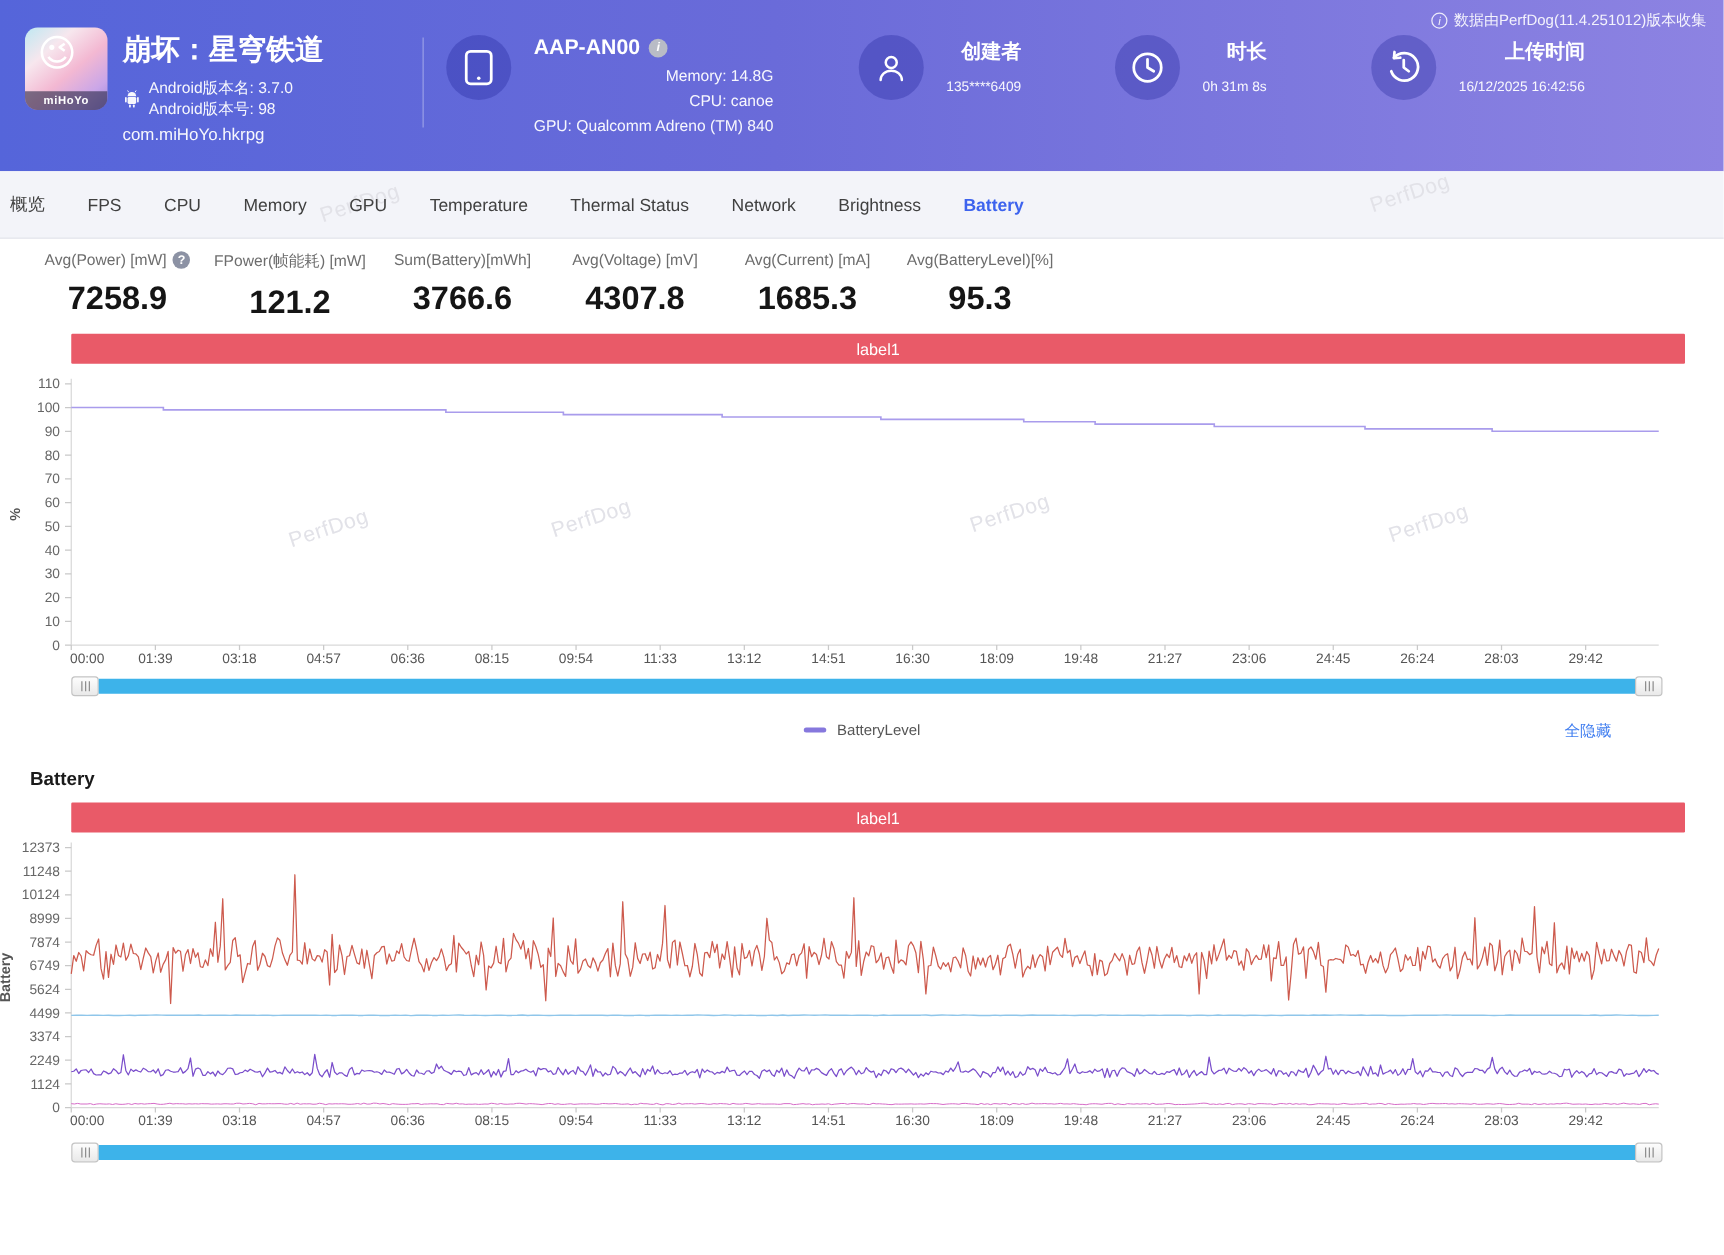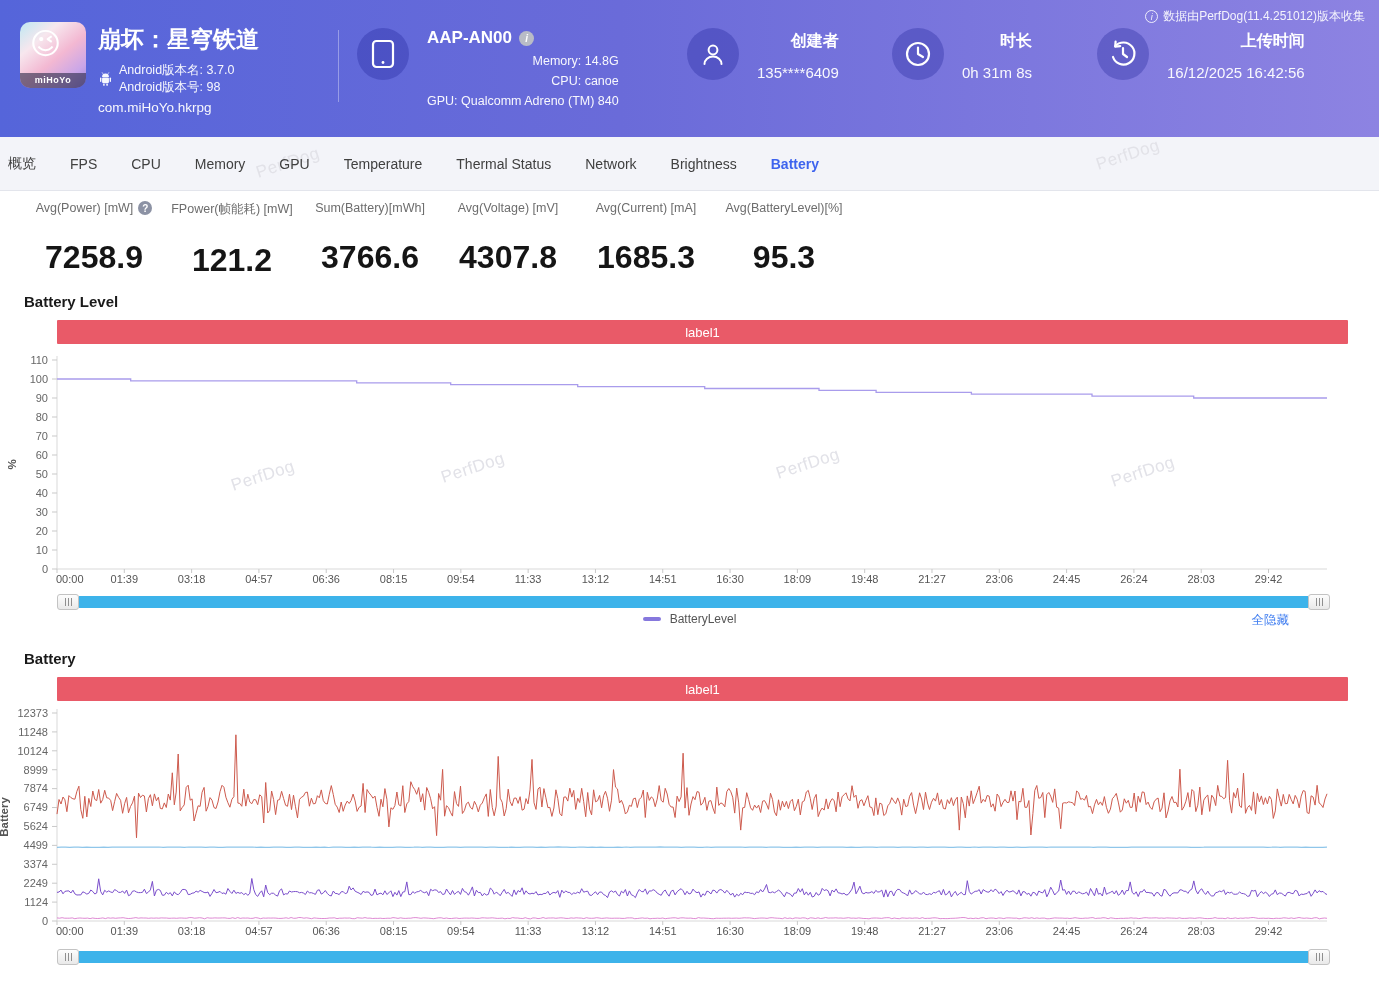--- a/index.html
+++ b/index.html
@@ -29,21 +29,21 @@
   .card-meta { margin-left:18px; }
   .device-card { width:330px; }
   .device-name-row { display:flex; align-items:center; }
   .device-name { font-size:17px; font-weight:bold; }
   .i-badge { width:15px; height:15px; border-radius:50%; background:#b9bcc6; color:#fff; font-size:10px;
     font-style:italic; font-weight:bold; display:inline-flex; align-items:center; justify-content:center; margin-left:7px; }
   .device-line { font-size:12.5px; margin-top:6px; color:rgba(255,255,255,.95); }
   .kv-card { width:205px; }
   .kv-card.wide { width:250px; }
   .kv-label { font-size:16px; font-weight:bold; margin-top:3px; }
-  .kv-value { font-size:15px; margin-top:12px; color:rgba(255,255,255,.95); }
+  .kv-value { font-size:11px; margin-top:12px; color:rgba(255,255,255,.95); }
   .collect-note { position:absolute; top:8px; right:14px; font-size:12px; color:rgba(255,255,255,.9);
     display:flex; align-items:center; }
   .collect-note .i-round { width:13px; height:13px; border-radius:50%; border:1px solid rgba(255,255,255,.85);
     font-size:9px; display:inline-flex; align-items:center; justify-content:center; margin-right:5px; font-style:italic; }
 
   
   .remark-bar { height:31px; background:linear-gradient(90deg,#5666e1,#7e79da); display:flex; align-items:center;
     padding-left:14px; }
   .remark-label { color:#fff; font-size:12.5px; font-weight:bold; flex:none; }
   .remark-input { background:transparent; border:none; outline:none; color:#fff; font-size:12.5px;
@@ -55,42 +55,42 @@
     padding-left:8px; position:relative; z-index:0; }
   .tab { position:relative; z-index:1; font-size:14px; color:#404040; margin-right:34px; cursor:pointer; white-space:nowrap; }
   .tab.active { color:#3d63ee; font-weight:bold; }
 
   
   .stats-row { display:flex; padding:10px 12px 0 30px; }
   .stat { min-width:128px; margin-right:10px; text-align:center; }
   .stat-label { font-size:12.5px; color:#6d6d6d; display:flex; align-items:center; justify-content:center; }
   .help-badge { width:14px; height:14px; border-radius:50%; background:#8c92a4; color:#fff; font-size:10px;
     font-weight:bold; display:inline-flex; align-items:center; justify-content:center; margin-left:5px; cursor:pointer; }
-  .stat-value { font-size:32px; font-weight:bold; color:#151515; margin-top:24px; }
+  .stat-value { font-size:26px; font-weight:bold; color:#151515; margin-top:8px; }
 
   
   .section-title { font-size:15px; font-weight:bold; color:#1a1a1a; margin:14px 0 0 24px; }
   .section-title.second { margin-top:20px; }
   .label-bar { margin:10px 31px 0 57px; height:24px; background:#e95a68; color:#fff; font-size:13px;
     display:flex; align-items:center; justify-content:center; border-radius:1px; }
   .chart-wrap { position:relative; z-index:0; }
   .chart-wrap svg { position:relative; z-index:1; display:block; }
   .watermark { position:absolute; z-index:0; color:#e2e2e8; font-size:17px; transform:rotate(-18deg);
     letter-spacing:.5px; pointer-events:none; white-space:nowrap; }
   .tab-bar .watermark { z-index:0; }
 
   
   .hscroll { display:flex; align-items:center; margin:8px 49px 0 57px; height:16px; }
   .hs-grip { width:22px; height:16px; border:1px solid #c3c3c3; border-radius:3px; flex:none;
     background:linear-gradient(#fdfdfd,#e9e9e9); display:flex; align-items:center; justify-content:center; gap:2px; cursor:pointer; }
   .hs-grip i { display:block; width:1px; height:8px; background:#8f8f8f; }
   .hs-track { flex:1; height:12px; background:#3db3ea; cursor:pointer; }
 
   
-  .legend-row { position:relative; margin-top:2px; height:18px; }
+  .legend-row { position:relative; margin-top:20px; height:18px; }
   .legend-items { display:flex; justify-content:center; gap:26px; }
   .legend-item { display:flex; align-items:center; cursor:pointer; }
   .legend-dash { width:18px; height:4px; border-radius:2px; margin-right:9px; }
   .legend-text { font-size:12px; color:#555; }
   .hide-all { position:absolute; right:90px; top:0; font-size:12.5px; color:#3f7df0; cursor:pointer; }
 </style>
 </head>
 <body>
 
 <div class="page">
@@ -240,21 +240,20 @@
         <div class="stat-value">1685.3</div>
       </div>
       <div class="stat">
         <div class="stat-label">
           <span>Avg(BatteryLevel)[%]</span>
         </div>
         <div class="stat-value">95.3</div>
       </div>
     </div>
 
-  <div class="section-title">Battery Level</div>
   <div class="label-bar">label1</div>
   <div class="chart-wrap">
     <div class="watermark" style="left:230px; top:122px;">PerfDog</div>
     <div class="watermark" style="left:440px; top:114px;">PerfDog</div>
     <div class="watermark" style="left:775px; top:110px;">PerfDog</div>
     <div class="watermark" style="left:1110px; top:118px;">PerfDog</div>
     <svg id="chart1" width="1379" height="242" viewBox="0 0 1379 242">
         <line x1="57" y1="12" x2="57" y2="225" stroke="#d9d9d9" stroke-width="1"></line>
         <line x1="52" y1="225" x2="57" y2="225" stroke="#c9c9c9" stroke-width="1"></line>
         <text x="48" y="228.8" text-anchor="end" font-size="11" fill="#666">0</text>

